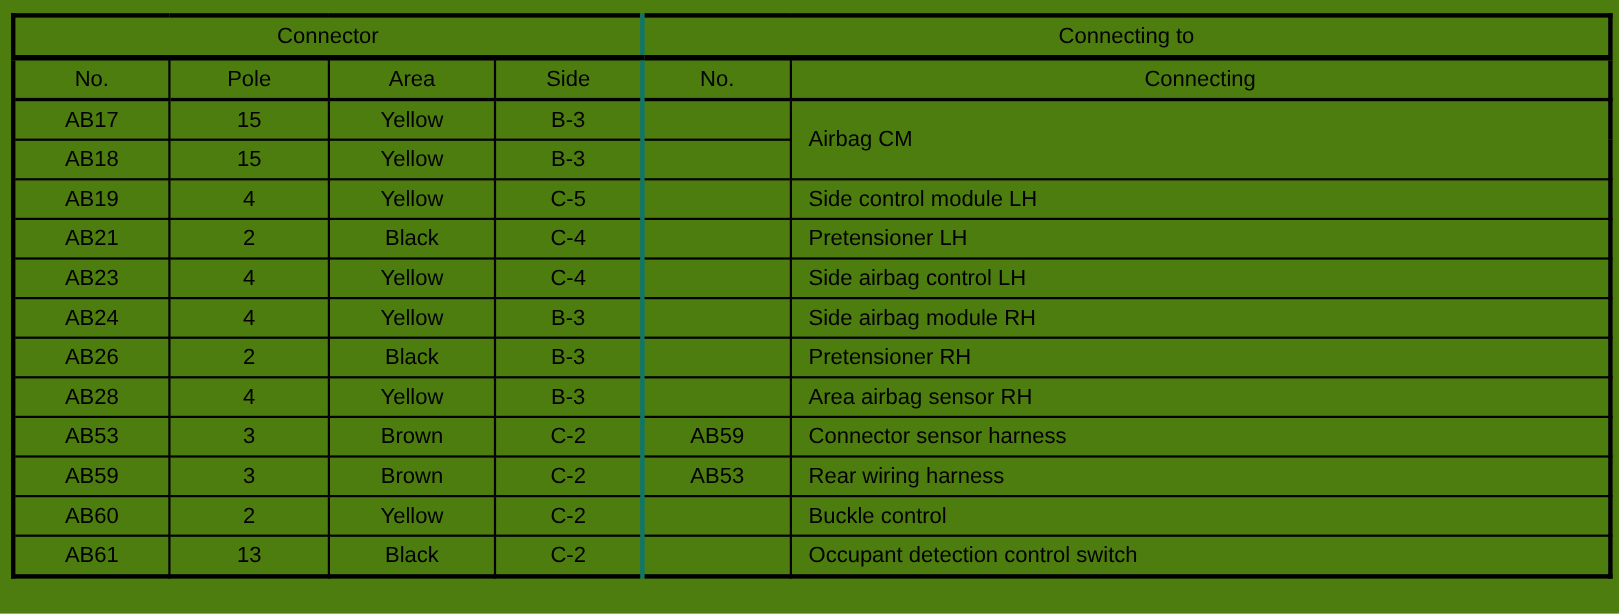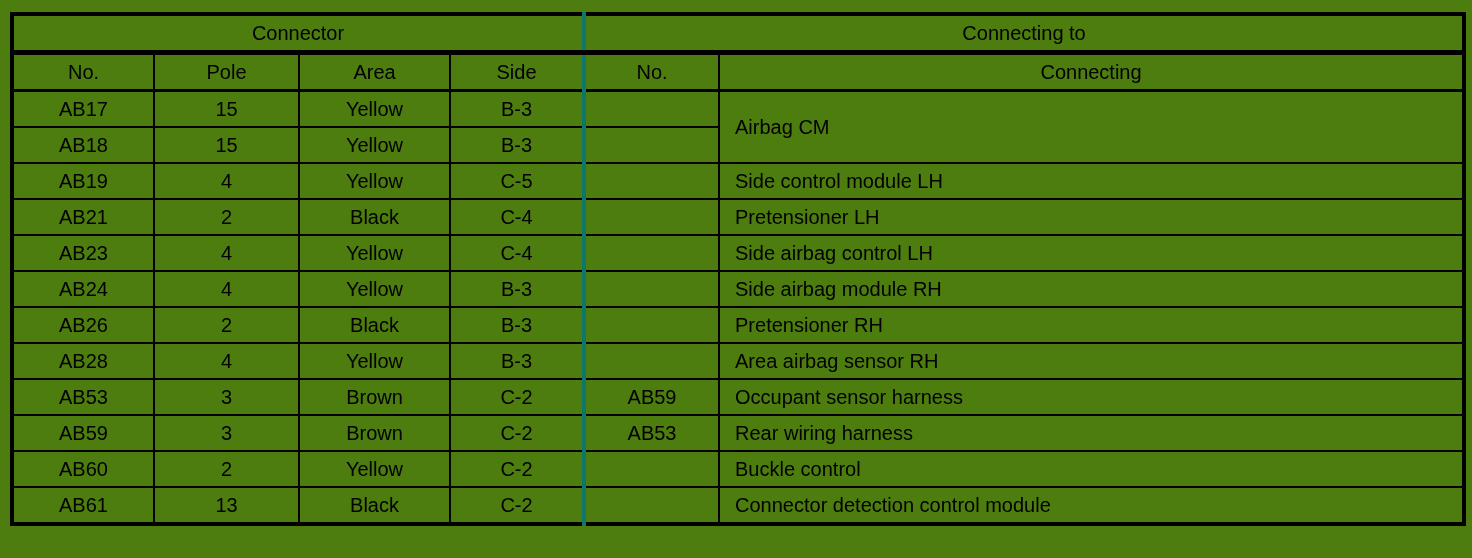--- a/index.html
+++ b/index.html
@@ -146,21 +146,21 @@
           <td>B-3</td>
           <td class="divider-left"></td>
           <td class="desc-cell">Area airbag sensor RH</td>
         </tr>
         <tr>
           <td>AB53</td>
           <td>3</td>
           <td>Brown</td>
           <td>C-2</td>
           <td class="divider-left">AB59</td>
-          <td class="desc-cell">Occupant sensor harness</td>
+          <td class="desc-cell">Connector sensor harness</td>
         </tr>
         <tr>
           <td>AB59</td>
           <td>3</td>
           <td>Brown</td>
           <td>C-2</td>
           <td class="divider-left">AB53</td>
           <td class="desc-cell">Rear wiring harness</td>
         </tr>
         <tr>
@@ -170,17 +170,17 @@
           <td>C-2</td>
           <td class="divider-left"></td>
           <td class="desc-cell">Buckle control</td>
         </tr>
         <tr>
           <td>AB61</td>
           <td>13</td>
           <td>Black</td>
           <td>C-2</td>
           <td class="divider-left"></td>
-          <td class="desc-cell">Connector detection control module</td>
+          <td class="desc-cell">Occupant detection control switch</td>
         </tr>
       </tbody>
   </table>
 </div>
 
 </body></html>

